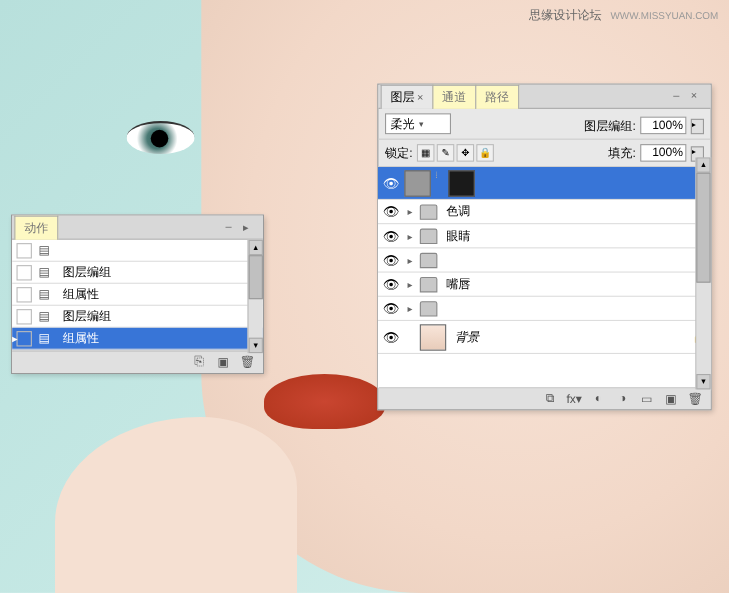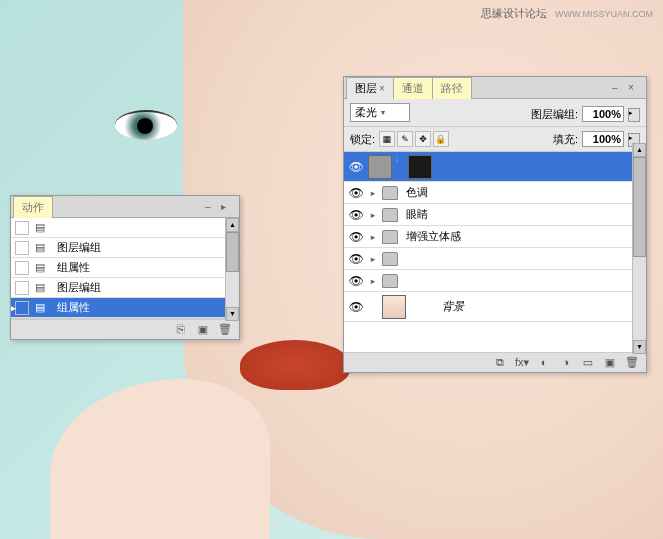--- a/index.html
+++ b/index.html
@@ -23,39 +23,39 @@
 .tab-bar { display: flex; align-items: center; background: #d8d8d8; border-bottom: 1px solid #aaa; height: 22px; padding: 0 2px; }
 .tab { padding: 3px 8px; background: #e8e8e8; border: 1px solid #aaa; border-bottom: none; margin-right: -1px; cursor: pointer; font-size: 11px; }
 .tab.inactive { background: #fef9c3; color: #777; }
 .tab-close { margin-left: 2px; font-size: 10px; color: #666; }
 .panel-controls { margin-left: auto; display: flex; gap: 4px; padding-right: 4px; }
 .panel-btn { width: 12px; height: 12px; font-size: 10px; color: #666; cursor: pointer; }
 
 .opt-row { display: flex; align-items: flex-end; padding: 4px 6px; gap: 4px; border-bottom: 1px solid #ccc; }
 .dropdown { border: 1px solid #999; background: #fff; padding: 1px 4px; font-size: 11px; display: flex; align-items: center; gap: 4px; min-width: 60px; }
 .dropdown-arrow { font-size: 8px; color: #555; }
-.pct-input { border: 1px solid #999; background: #fff; width: 42px; padding: 1px 2px; font-size: 11px; text-align: right; font-weight: bold; }
+.pct-input { border: 1px solid #999; background: #fff; width: 42px; padding: 1px 2px; font-size: 11px; text-align: right; }
 .pct-btn { width: 12px; height: 14px; border: 1px solid #999; background: #e0e0e0; font-size: 7px; }
 .lock-icons { display: flex; gap: 2px; }
 .lock-ico { width: 16px; height: 16px; border: 1px solid #bbb; background: #f0f0f0; display: flex; align-items: center; justify-content: center; font-size: 9px; }
 
 .layer-list { background: #fff; max-height: 200px; overflow-y: auto; }
 .history-list { background: #fff; max-height: 140px; overflow-y: auto; border-bottom: 1px solid #ccc; }
 .layer-row { display: flex; align-items: center; height: 22px; border-bottom: 1px solid #ddd; padding: 0 4px; gap: 4px; }
 .layer-row.tall { height: 30px; }
 .layer-row.selected { background: #3875d7; color: #fff; }
 .eye-col { width: 16px; text-align: center; font-size: 12px; }
 .arrow-col { width: 10px; text-align: center; font-size: 9px; color: #666; }
 .folder-ico { width: 16px; height: 14px; background: #c8c8c8; border: 1px solid #888; border-radius: 2px 2px 0 0; }
 .thumb { width: 24px; height: 24px; background: #999; border: 1px solid #666; }
 .thumb.mask { background: #1a1a1a; }
 .thumb.bg-thumb { background: linear-gradient(#f8e5d9, #e8ccba); }
 .thumb.link { width: 8px; background: transparent; border: none; font-size: 8px; color: #aaa; }
 .layer-name { flex: 1; padding-left: 4px; font-style: normal; }
-.layer-name.italic { font-style: italic; margin-left: 28px; }
+.layer-name.italic { font-style: italic; }
 .lock-end { width: 12px; font-size: 10px; color: #888; }
 
 .scrollbar { position: absolute; right: 0; top: 22px; bottom: 18px; width: 14px; background: #e0e0e0; border-left: 1px solid #bbb; }
 .scroll-btn { height: 14px; background: #d0d0d0; border: 1px solid #aaa; font-size: 8px; text-align: center; line-height: 12px; }
 .scroll-thumb { background: #c0c0c0; border: 1px solid #999; margin: 0; }
 
 .bottom-bar { display: flex; align-items: center; justify-content: flex-end; gap: 6px; padding: 3px 6px; border-top: 1px solid #ccc; background: #e0e0e0; height: 20px; }
 .bottom-ico { width: 16px; height: 14px; font-size: 11px; color: #555; text-align: center; cursor: pointer; }
 
 .history-row { display: flex; align-items: center; height: 20px; border-bottom: 1px solid #ddd; padding: 0 4px; gap: 6px; }
@@ -178,26 +178,26 @@
     <div class="layer-row">
       <span class="eye-col">👁</span>
       <span class="arrow-col">▸</span>
       <div class="folder-ico"></div>
       <span class="layer-name">眼睛</span>
     </div>
     <div class="layer-row">
       <span class="eye-col">👁</span>
       <span class="arrow-col">▸</span>
       <div class="folder-ico"></div>
-      <span class="layer-name">增强立体感</span>
-    </div>
-    <div class="layer-row">
-      <span class="eye-col">👁</span>
-      <span class="arrow-col">▸</span>
-      <div class="folder-ico"></div>
+    </div>
+    <div class="layer-row">
+      <span class="eye-col">👁</span>
+      <span class="arrow-col">▸</span>
+      <div class="folder-ico"></div>
+      <span class="layer-name">嘴唇</span>
     </div>
     <div class="layer-row">
       <span class="eye-col">👁</span>
       <span class="arrow-col">▸</span>
       <div class="folder-ico"></div>
     </div>
     <div class="layer-row tall">
       <span class="eye-col">👁</span>
       <span class="arrow-col"></span>
       <div class="thumb bg-thumb"></div>

